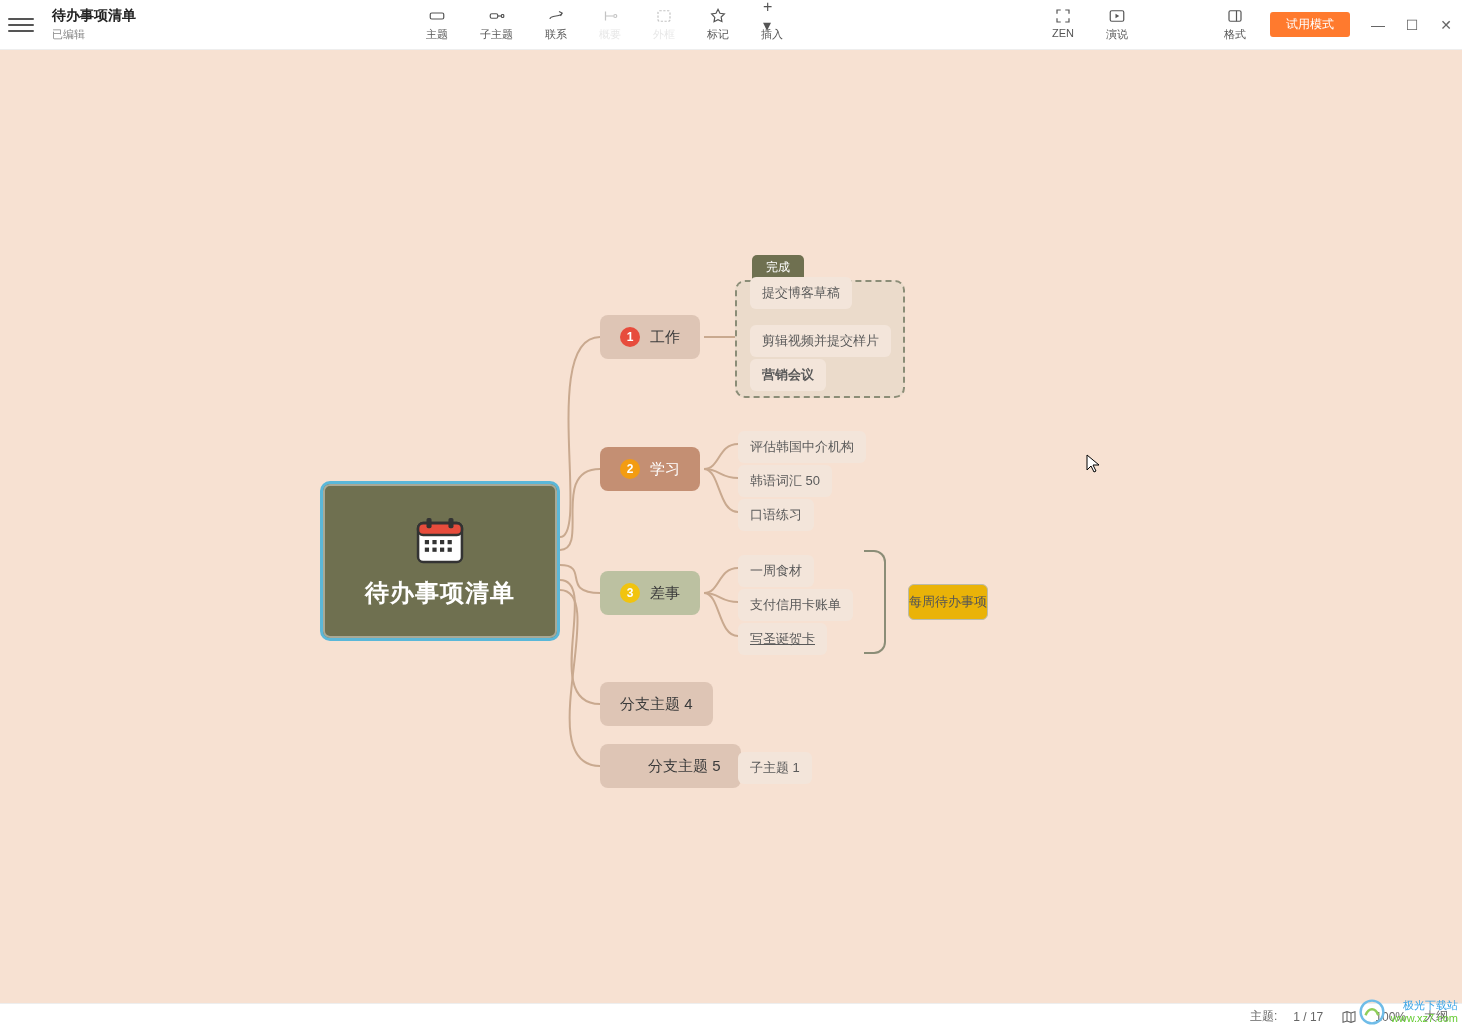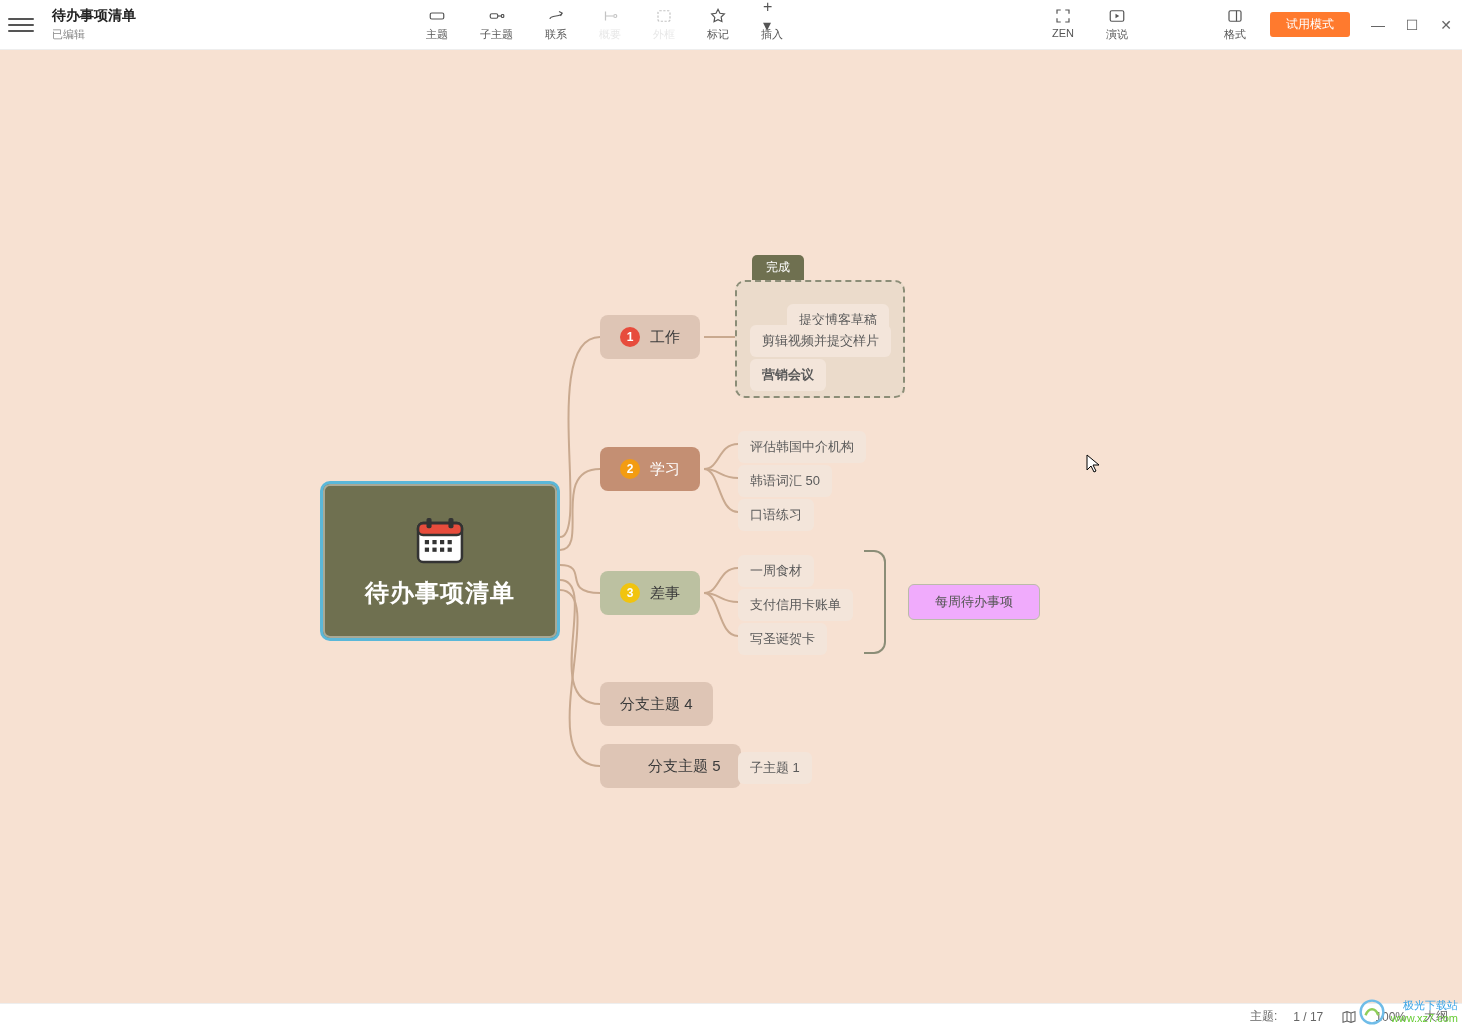--- a/index.html
+++ b/index.html
@@ -86,22 +86,22 @@
     }
 
     
     .dashed-group {
       position:absolute; border:2px dashed #8b8d77; border-radius:10px;
       background:rgba(211,210,192,.35);
     }
 
     
     .callout {
-      position:absolute; border:1px solid #bba; background:#f0abfc;
-      border-radius:6px; font-size:13px; color:#555; padding:8px 26px;
+      position:absolute; border:1px solid #bba; background:#eab308;
+      border-radius:6px; font-size:13px; color:#555; padding:8px 0;
     }
 
     
     .bracket {
       position:absolute; width:22px;
       border-top:2px solid #8b8d77; border-right:2px solid #8b8d77; border-bottom:2px solid #8b8d77;
       border-top-right-radius:12px; border-bottom-right-radius:12px;
     }
 
     
@@ -295,39 +295,39 @@
     <span class="text">待办事项清单</span>
   </div>
 
   <div class="done-tag" style="left:752px; top:205px;">完成</div>
   <div class="dashed-group" style="left:735px; top:230px; width:170px; height:118px;"></div>
 
   <div class="branch" style="left:600px; top:265px;">
     <span class="badge red">1</span>
     <span>工作</span>
   </div>
-  <div class="leaf" style="left:750px; top:254px;margin-left:37px;">提交博客草稿</div>
+  <div class="leaf" style="left:750px; top:227px;">提交博客草稿</div>
   <div class="leaf" style="left:750px; top:275px;">剪辑视频并提交样片</div>
   <div class="leaf" style="left:750px; top:309px;font-weight:bold;">营销会议</div>
 
   <div class="branch variant-brown" style="left:600px; top:397px;">
     <span class="badge orange">2</span>
     <span>学习</span>
   </div>
   <div class="leaf" style="left:738px; top:381px;">评估韩国中介机构</div>
   <div class="leaf" style="left:738px; top:415px;">韩语词汇 50</div>
   <div class="leaf" style="left:738px; top:449px;">口语练习</div>
 
   <div class="branch variant-green" style="left:600px; top:521px;">
     <span class="badge yellow">3</span>
     <span>差事</span>
   </div>
   <div class="leaf" style="left:738px; top:505px;">一周食材</div>
   <div class="leaf" style="left:738px; top:539px;">支付信用卡账单</div>
-  <div class="leaf" style="left:738px; top:573px;">写圣诞贺卡</div>
+  <div class="leaf" style="left:738px; top:573px;text-decoration:underline;">写圣诞贺卡</div>
   <div class="bracket" style="left:864px; top:500px; height:104px;"></div>
   <div class="callout" style="left:908px; top:534px;">每周待办事项</div>
 
   <div class="branch" style="left:600px; top:632px;">
     <span>分支主题 4</span>
   </div>
 
   <div class="branch" style="left:600px; top:694px;padding-left:48px;">
     <span>分支主题 5</span>
   </div>

